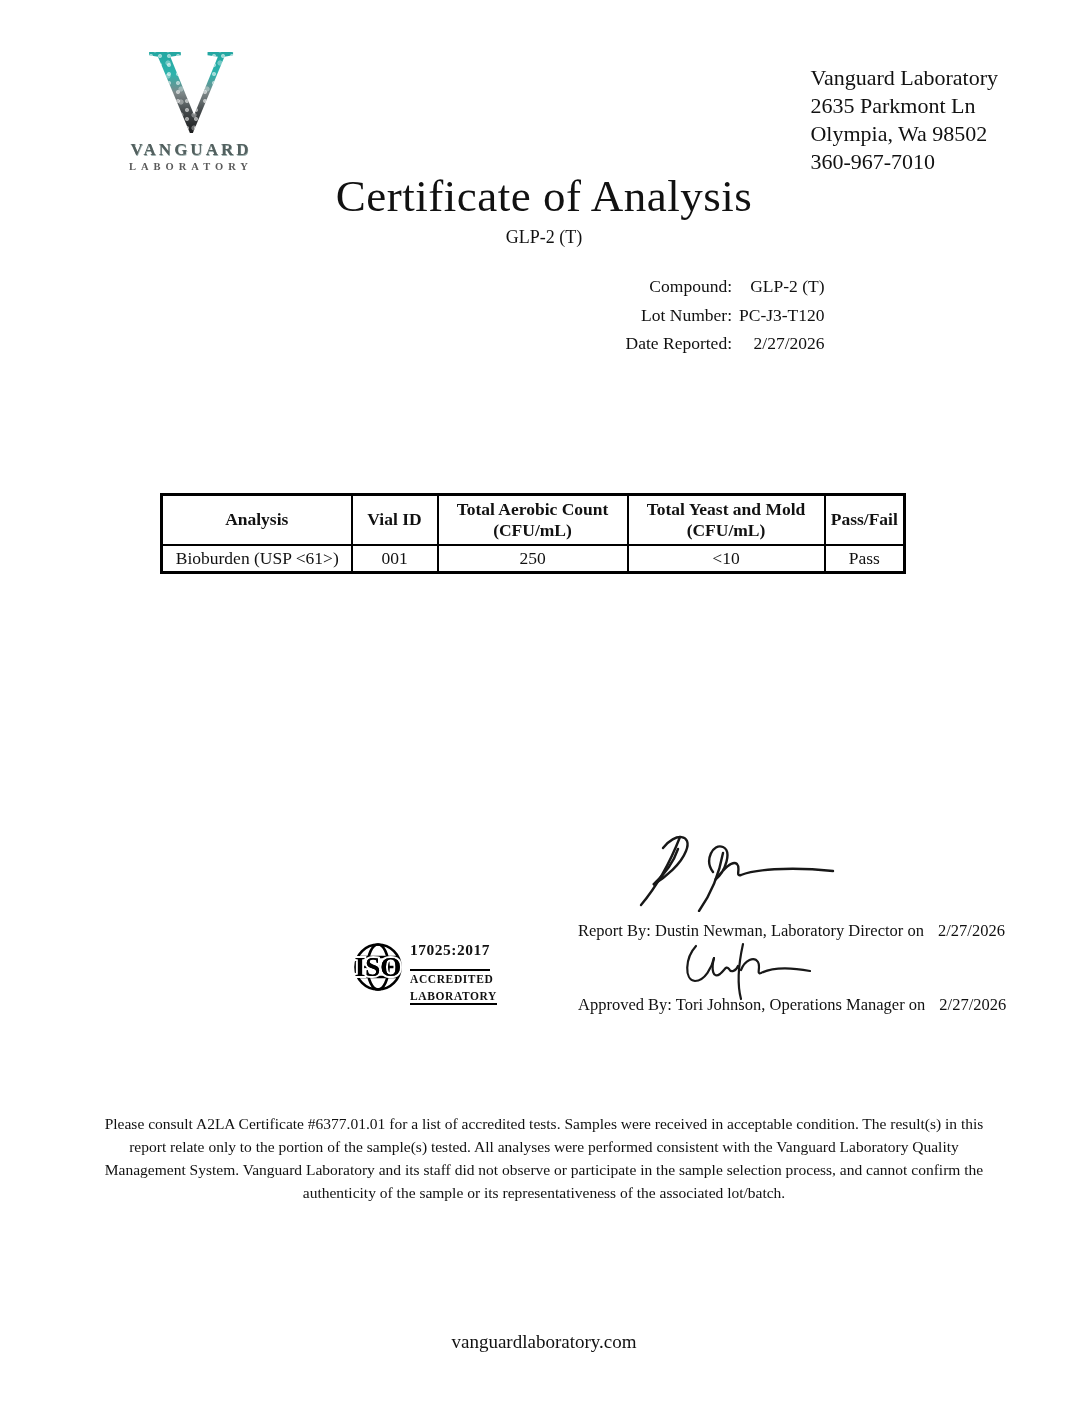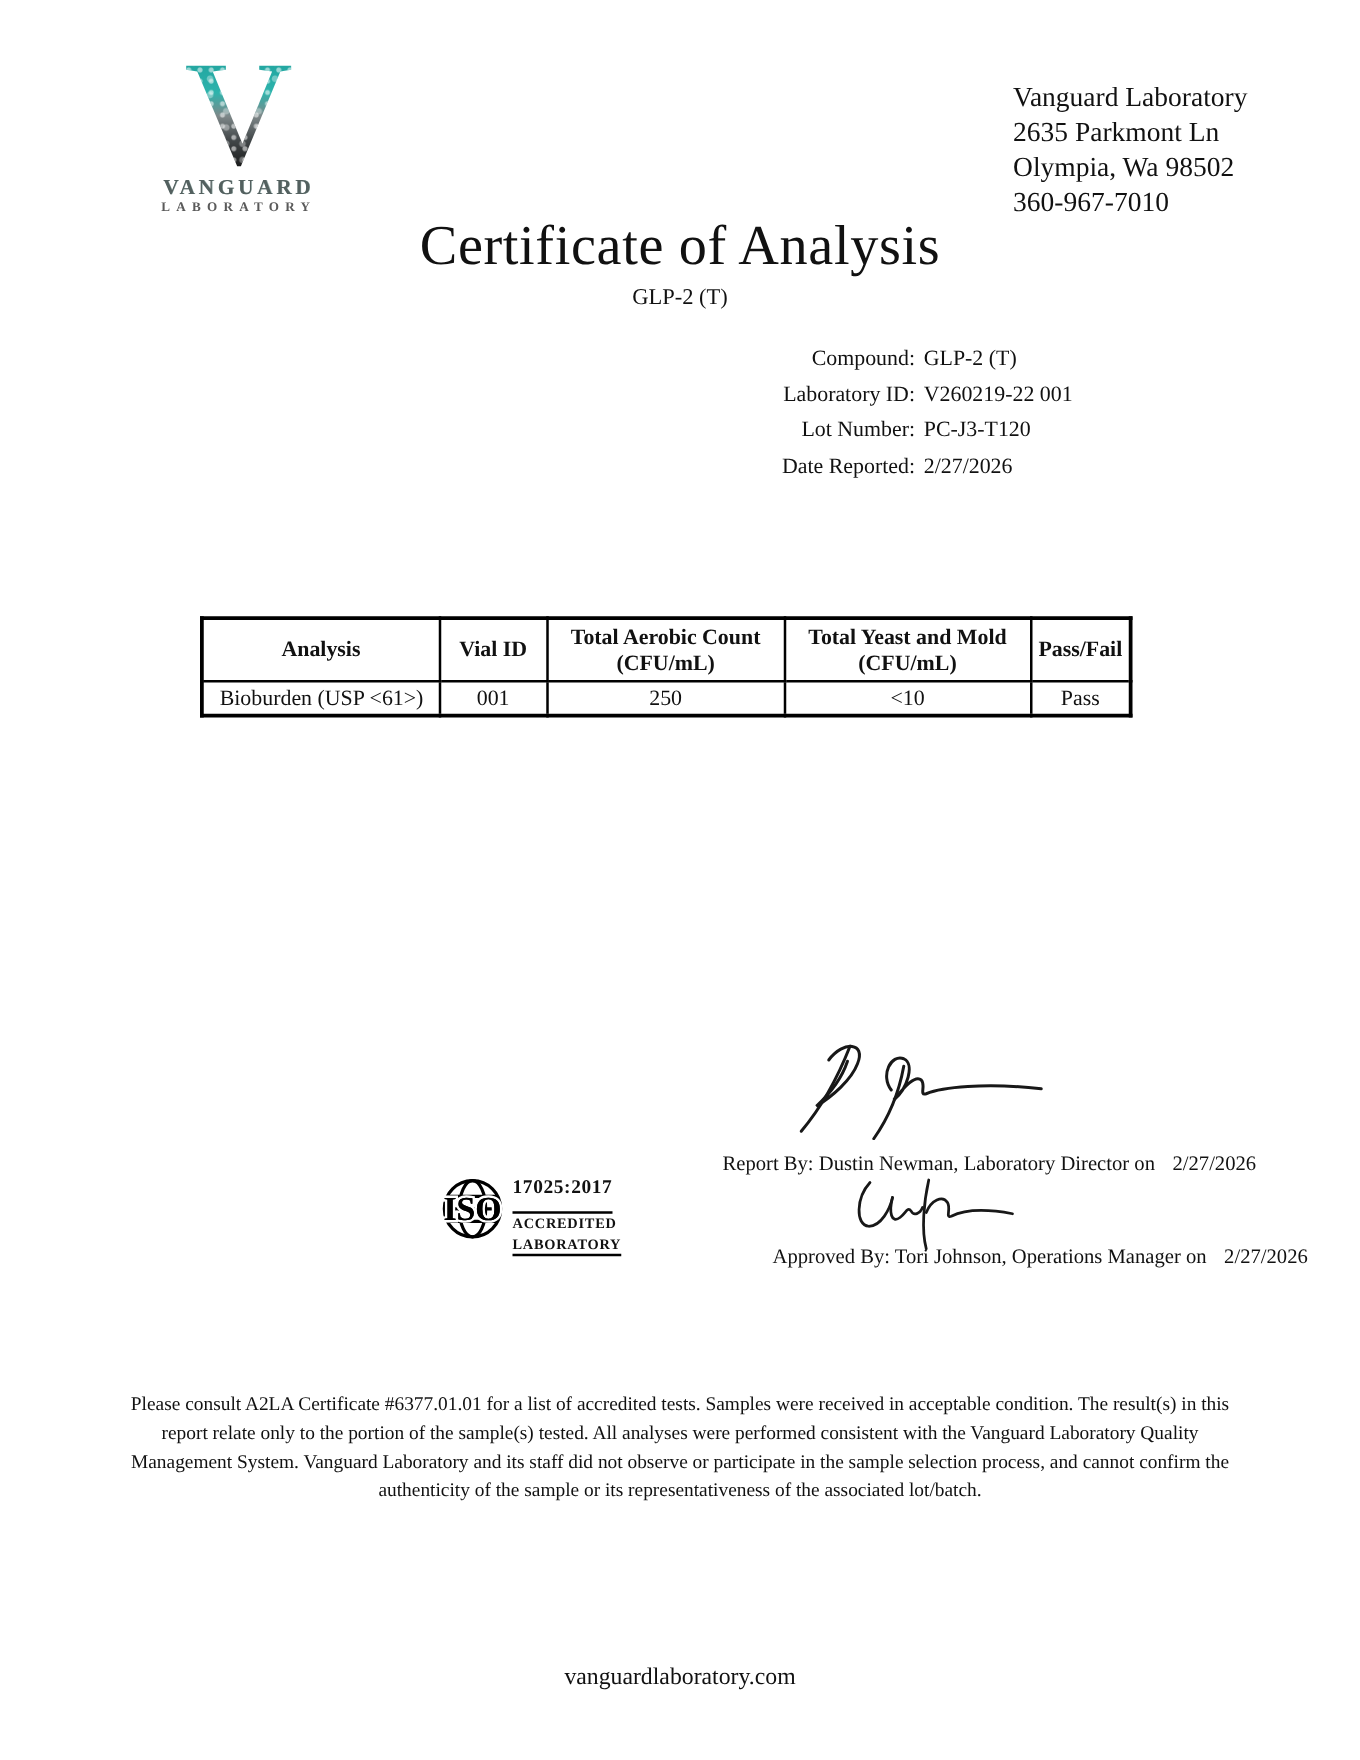--- a/index.html
+++ b/index.html
@@ -65,21 +65,21 @@
 
   
   .report-to {
     position: absolute; left: 165px; top: 272px;
     font-size: 17.5px; line-height: 28px;
   }
   .report-to .bold { font-weight: bold; }
 
   
   .sample-info { position: absolute; left: 540px; top: 272px; font-size: 17.5px; }
-  .sample-info .row { display: flex; line-height: 28.5px; }
+  .sample-info .row { display: flex; line-height: 28.5px; justify-content: space-between; }
   .sample-info .lbl { width: 192px; text-align: right; }
   .sample-info .val { margin-left: 7px; text-align: left; }
 
   
   .results {
     position: absolute; left: 160px; top: 493px;
     border-collapse: collapse;
     font-size: 17.5px;
     table-layout: fixed;
   }
@@ -100,21 +100,21 @@
   .col-pass { width: 80px; }
   .hline { display: block; }
 
   
   .sig-report { position: absolute; left: 633px; top: 828px; }
   .sig-approved { position: absolute; left: 680px; top: 936px; }
   .sign-line {
     position: absolute; font-size: 16.5px; white-space: nowrap; display: flex;
   }
   .sign-line.report { left: 578px; top: 921px; }
-  .sign-line.approved { left: 578px; top: 995px; margin-left: 40px; }
+  .sign-line.approved { left: 578px; top: 995px; }
   .sign-line .date { margin-left: 14px; }
 
   
   .iso-badge { position: absolute; left: 352px; top: 941px; display: flex; align-items: flex-start; }
   .iso-text { margin-left: 6px; font-weight: bold; line-height: 1.1; }
   .iso-standard {
     font-size: 15.5px; letter-spacing: 0.5px;
     border-bottom: 2px solid #000; padding-bottom: 11px; display: inline-block;
   }
   .iso-l1 { font-size: 11.5px; letter-spacing: 0.6px; margin-top: 2px; }
@@ -154,24 +154,20 @@
   </div>
 
   <div class="title">Certificate of Analysis</div>
   <div class="subtitle">GLP-2 (T)</div>
 
 
   <div class="sample-info">
     <div class="row">
       <span class="lbl">Compound:</span>
       <span class="val">GLP-2 (T)</span>
-    </div>
-    <div class="row">
-      <span class="lbl">Laboratory ID:</span>
-      <span class="val">V260219-22 001</span>
     </div>
     <div class="row">
       <span class="lbl">Lot Number:</span>
       <span class="val">PC-J3-T120</span>
     </div>
     <div class="row">
       <span class="lbl">Date Reported:</span>
       <span class="val">2/27/2026</span>
     </div>
   </div>

